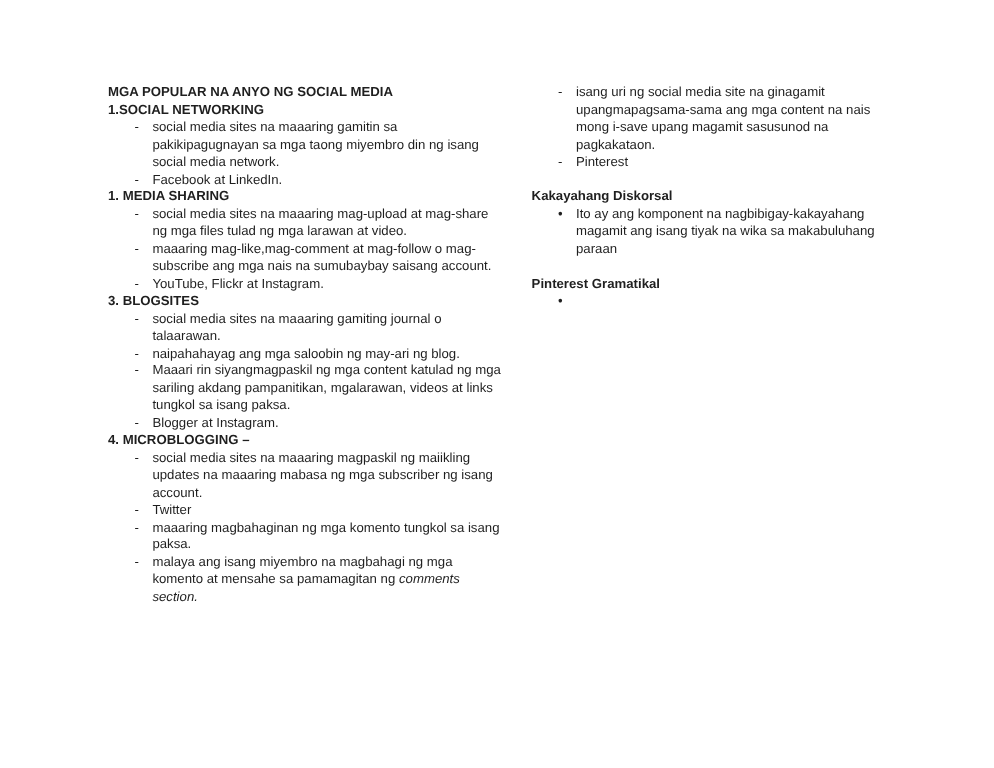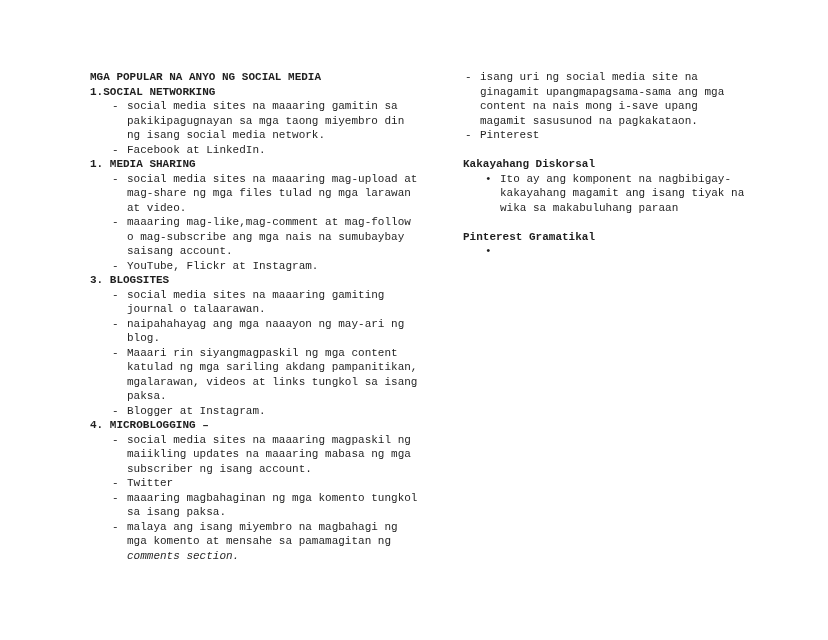--- a/index.html
+++ b/index.html
@@ -5,21 +5,21 @@
   html, body {
     margin: 0;
     padding: 0;
     background: #ffffff;
   }
   .page {
     position: relative;
     width: 828px;
     height: 640px;
     background: #ffffff;
-    font-family: Liberation Mono, monospace;
+    font-family: Liberation Sans, sans-serif;
     font-size: 11px;
     line-height: 14.5px;
     color: #1f1f1f;
     overflow: hidden;
   }
   .col {
     position: absolute;
     top: 70px;
   }
   .col-left {
@@ -52,21 +52,20 @@
     padding-left: 22px;
   }
   .item-text {
     flex: 1 1 auto;
   }
   .italic {
     font-style: italic;
   }
   .gap-above {
     margin-top: 14.5px;
-    margin-left: 20px;
   }
 </style>
 </head>
 <body>
 
 <div class="page">
 
   <div class="col col-left">
 
     <div class="doc-title">MGA POPULAR NA ANYO NG SOCIAL MEDIA</div>
@@ -100,21 +99,21 @@
     </section>
 
     <section>
       <div class="sec-heading">3. BLOGSITES</div>
       <div class="item">
         <span class="marker">-</span>
         <span class="item-text">social media sites na maaaring gamiting journal o talaarawan.</span>
       </div>
       <div class="item">
         <span class="marker">-</span>
-        <span class="item-text">naipahahayag ang mga naaayon ng may-ari ng blog.</span>
+        <span class="item-text">naipahahayag ang mga saloobin ng may-ari ng blog.</span>
       </div>
       <div class="item">
         <span class="marker">-</span>
         <span class="item-text">Maaari rin siyangmagpaskil ng mga content katulad ng mga sariling akdang pampanitikan, mgalarawan, videos at links tungkol sa isang paksa.</span>
       </div>
       <div class="item">
         <span class="marker">-</span>
         <span class="item-text">Blogger at Instagram.</span>
       </div>
     </section>

